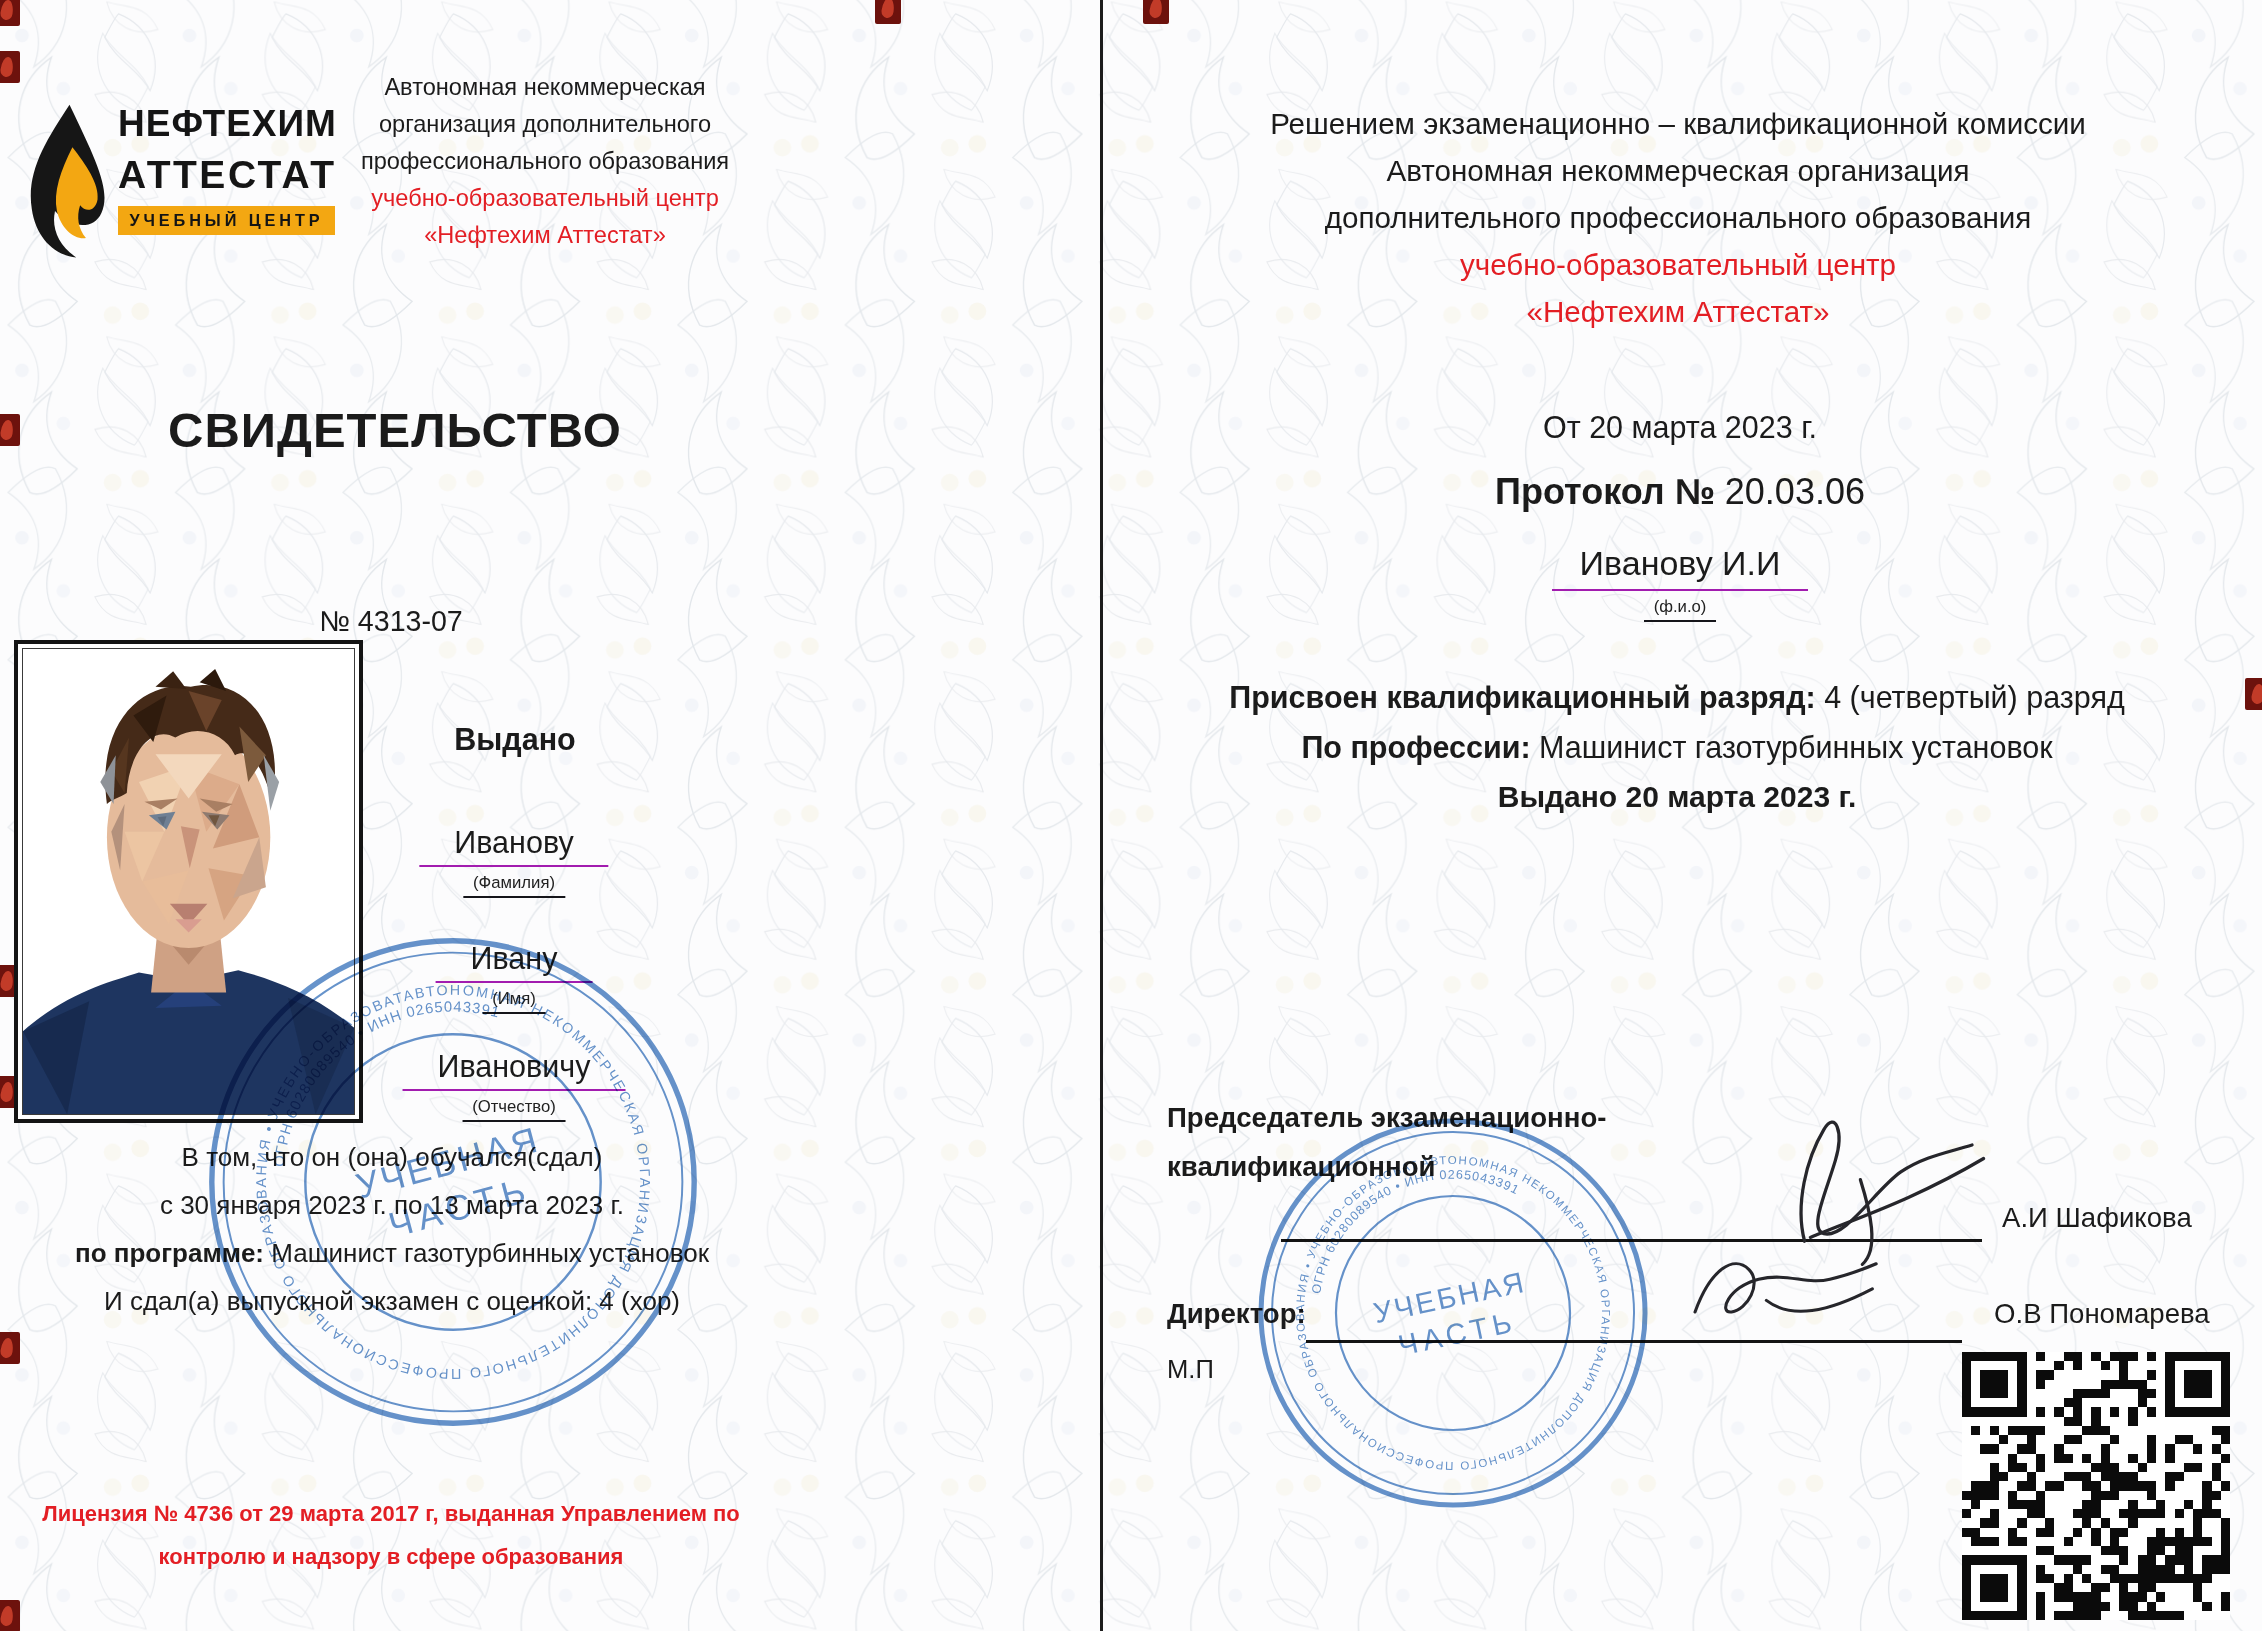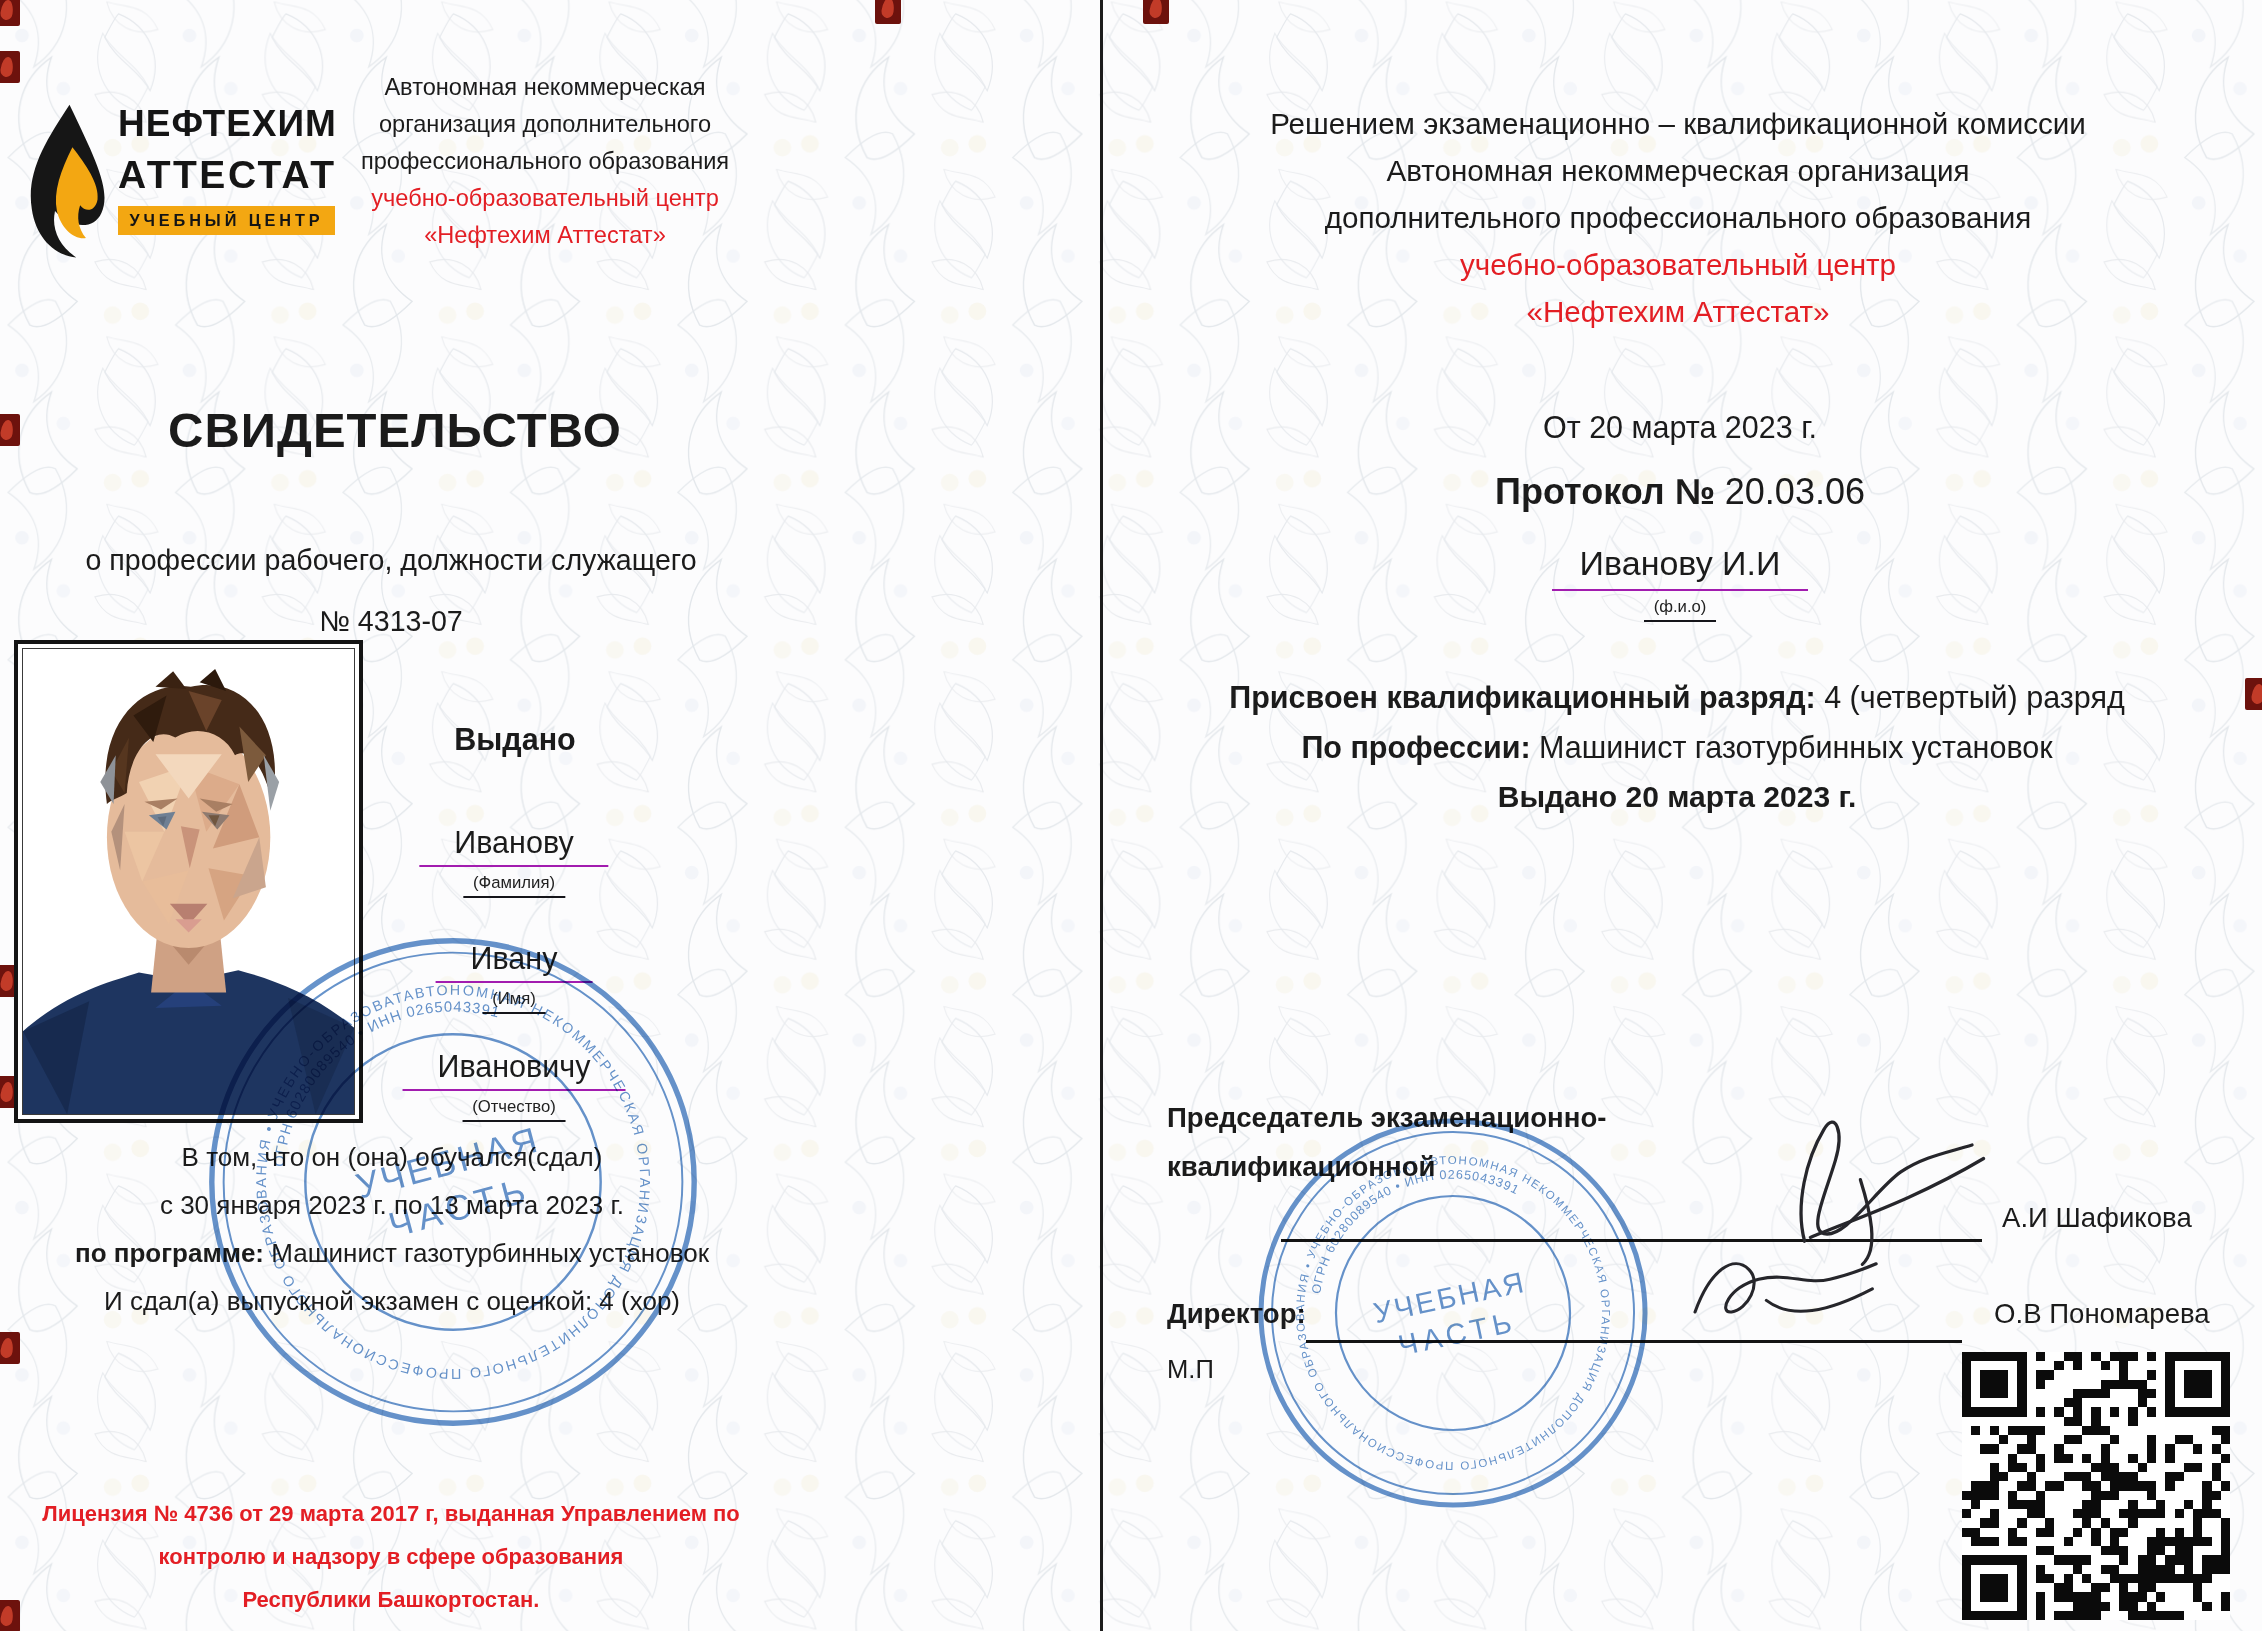--- a/index.html
+++ b/index.html
@@ -123,21 +123,20 @@
 
   <div class="abs ctr org-block">
     <div>Автономная некоммерческая</div>
     <div>организация дополнительного</div>
     <div>профессионального образования</div>
     <div class="red">учебно-образовательный центр</div>
     <div class="red">«Нефтехим Аттестат»</div>
   </div>
 
   <div class="abs ctr doc-title">СВИДЕТЕЛЬСТВО</div>
-  <div class="abs ctr doc-subtitle">о профессии рабочего, должности служащего</div>
   <div class="abs ctr doc-number">№ 4313-07</div>
 
   <div class="abs photo-frame">
     <div class="photo-inner">
       <svg viewBox="0 0 300 420" preserveAspectRatio="none" xmlns="http://www.w3.org/2000/svg">
         <rect width="300" height="420" fill="#ffffff"></rect>
         <path d="M0,420 L0,345 C40,310 80,300 105,292 L150,300 L195,290 C225,298 265,312 300,342 L300,420 Z" fill="#1e3560"></path>
         <polygon points="0,345 60,318 40,420" fill="#16294e" opacity="0.9"></polygon>
         <polygon points="300,342 240,315 265,420" fill="#182c52" opacity="0.9"></polygon>
         <polygon points="150,300 180,322 120,324" fill="#25407a"></polygon>
@@ -196,21 +195,20 @@
     <div>
       <span class="b">по программе:</span>
       <span>Машинист газотурбинных установок</span>
     </div>
     <div>И сдал(а) выпускной экзамен с оценкой: 4 (хор)</div>
   </div>
 
   <div class="abs ctr license-block red">
     <div>Лицензия № 4736 от 29 марта 2017 г, выданная Управлением по</div>
     <div>контролю и надзору в сфере образования</div>
-    <div>Республики Башкортостан.</div>
   </div>
 
   <svg class="abs stamp" style="left:202px;top:931px;width:502px;height:502px" viewBox="0 0 510 510" xmlns="http://www.w3.org/2000/svg">
     <defs>
       <path id="lsRing" d="M 255,65 A 190,190 0 1 1 254.5,65.001"></path>
       <path id="lsNum" d="M 93,196 A 172,172 0 0 1 417,196"></path>
     </defs>
     <g transform="rotate(-15 255 255)" fill="none" stroke="#4b80c2">
       <circle cx="255" cy="255" r="245" stroke-width="5.5"></circle>
       <circle cx="255" cy="255" r="233" stroke-width="2"></circle>

